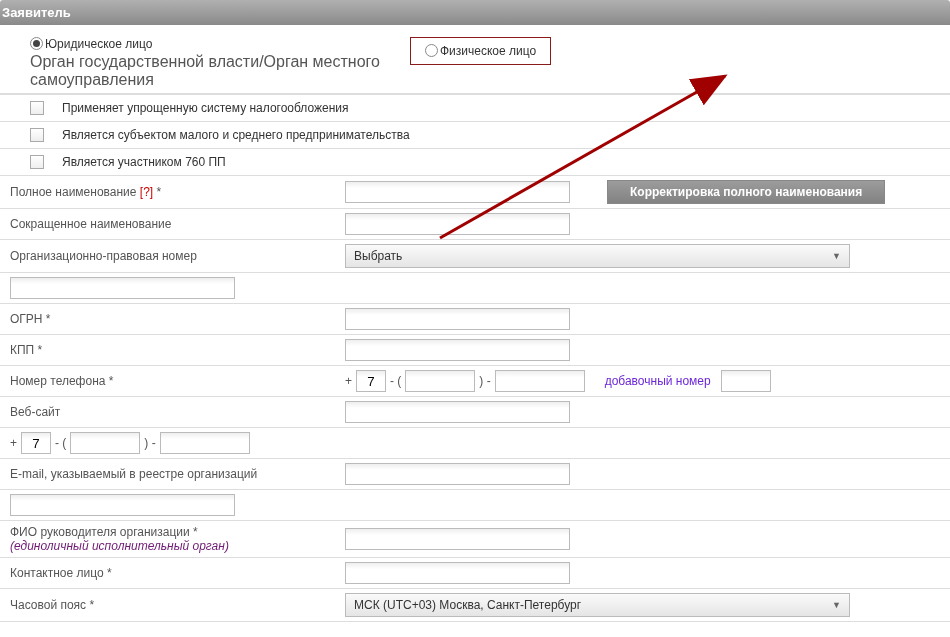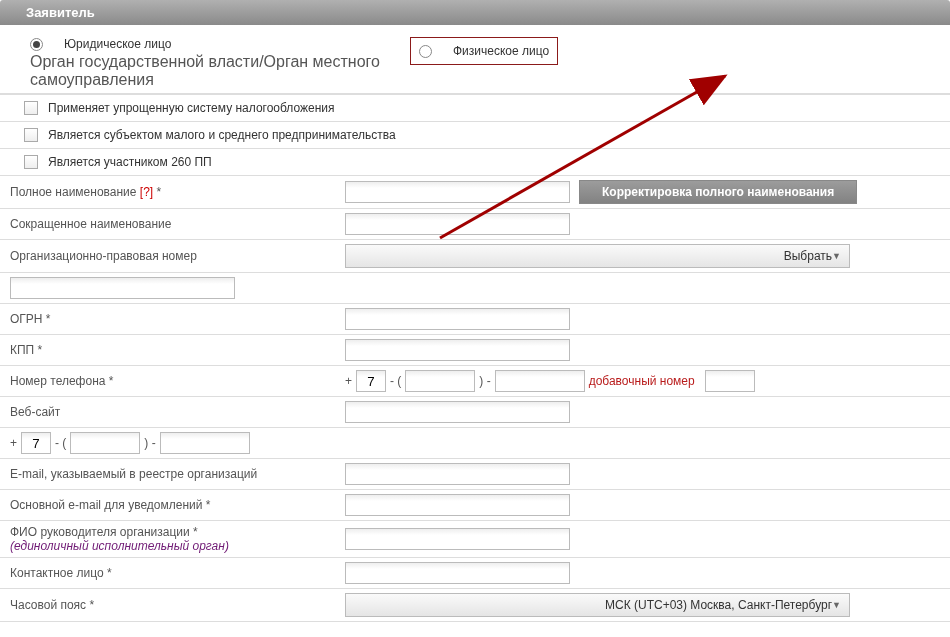--- a/index.html
+++ b/index.html
@@ -1,64 +1,64 @@
 <!DOCTYPE html>
 <html><head>
 <meta charset="utf-8">
 <style>
   * { box-sizing: border-box; margin: 0; padding: 0; }
   body { font-family: Arial, sans-serif; font-size: 12px; color: #333; background: #fff; width: 950px; }
   .header-bar {
     background: linear-gradient(to bottom, #b0b0b0, #8a8a8a);
-    color: #fff; font-weight: bold; padding: 5px 26px; font-size: 13px;
+    color: #fff; font-weight: bold; padding: 5px 2px; font-size: 13px;
     border-radius: 3px 3px 0 0;
   }
   .radios { display: flex; align-items: flex-start; padding: 12px 30px 4px 30px; }
   .radio-col1 { flex: 0 0 380px; }
   .radio-col2 { flex: 0 0 320px; display:flex; align-items:center; }
   .radio-col3 { flex: 0 0 auto; }
-  .radio-item { display: flex; align-items: center; gap: 21px; }
+  .radio-item { display: flex; gap: 2px; }
   .radio-circle {
     width: 13px; height: 13px; border: 1px solid #888; border-radius: 50%;
     display: inline-flex; align-items: center; justify-content: center; background: #fff;
     flex-shrink:0;
   }
   .radio-circle.selected::after { content:''; width:7px; height:7px; background:#444; border-radius:50%; }
   .radio-sub { color: #555; font-size: 16px; margin-top: 2px; }
-  .highlight-box { border: 1.5px solid #8b1a1a; padding: 6px 8px; display:inline-flex; align-items:center; gap:8px; }
+  .highlight-box { border: 1.5px solid #8b1a1a; padding: 6px 14px; display:inline-flex; align-items:center; gap:8px; }
   .section-border { border-bottom: 1px solid #ddd; }
   .section-border-top { border-top: 1px solid #ddd; }
-  .checkbox-row { display:flex; align-items:flex-end; gap:10px; padding:6px 24px; border-bottom:1px solid #ddd; }
+  .checkbox-row { display:flex; align-items:flex-end; gap:18px; padding:6px 30px; border-bottom:1px solid #ddd; }
   .checkbox {
     width:14px; height:14px; border:1px solid #aaa; background:linear-gradient(#fff,#eee); flex-shrink:0;
   }
   .form-row { display:flex; align-items:center; padding:4px 20px 4px 10px; border-bottom:1px solid #ddd; min-height:30px; }
   .form-label { flex: 0 0 335px; padding-left:0; color:#555; }
   .form-label .help { color:#c00; }
   .form-label .sub { font-style: italic; color:#701a75; display:block; }
   .form-field { flex: 1; display:flex; align-items:center; gap:4px; }
   input.text, .text-display {
     height:22px; border:1px solid #bbb; background:linear-gradient(#eee,#fff 30%); padding:0 4px;
   }
   .w-med { width: 225px; }
   .w-tiny { width: 30px; text-align:center; }
   .w-sm { width: 70px; }
   .w-smm { width: 90px; }
   .select {
     height:24px; border:1px solid #bbb; background:linear-gradient(#fafafa,#e5e5e5);
-    display:flex; align-items:center; justify-content:flex-end; padding:0 8px; width:505px; cursor:pointer;
+    display:flex; align-items:center; justify-content:space-between; padding:0 8px; width:505px; cursor:pointer;
   }
   .select .arrow { color:#666; font-size:9px; }
   .correct-btn {
     height:24px; border:1px solid #888; background:linear-gradient(#9c9c9c,#828282);
     color:#fff; font-weight:bold; padding:0 22px; cursor:pointer; font-size:12px;
-    margin-left: 5px;
+    margin-left: 33px;
   }
   .phone-gap { color:#555; }
-  .ext-label { margin-left: 0; color:#b91c1c; }
+  .ext-label { margin-left: 16px; color:#6d28d9; }
   .arrow-svg { position:absolute; pointer-events:none; }
   .container { position: relative; }
 </style>
 </head>
 <body>
 
 <div class="container">
 
 <div class="header-bar">
   <span>Заявитель</span>
@@ -85,21 +85,21 @@
 <div class="checkbox-row section-border-top">
   <span class="checkbox"></span>
   <span>Применяет упрощенную систему налогообложения</span>
 </div>
 <div class="checkbox-row">
   <span class="checkbox"></span>
   <span>Является субъектом малого и среднего предпринимательства</span>
 </div>
 <div class="checkbox-row">
   <span class="checkbox"></span>
-  <span>Является участником 260 ПП</span>
+  <span>Является участником 760 ПП</span>
 </div>
 
 <div class="form-row">
   <div class="form-label">
     <span>Полное наименование </span><span class="help">[?]</span><span> *</span>
   </div>
   <div class="form-field">
     <input class="text w-med" style="">
     <button class="correct-btn">Корректировка полного наименования</button>
   </div>
@@ -175,21 +175,20 @@
 </div>
 
 <div class="form-row">
   <div class="form-label"><span>E-mail, указываемый в реестре организаций</span></div>
   <div class="form-field">
         <input class="text w-med" style="">
       </div>
 </div>
 
 <div class="form-row">
-  <div class="form-label"><span>Основной e-mail для уведомлений *</span></div>
   <div class="form-field">
         <input class="text w-med" style="">
       </div>
 </div>
 
 <div class="form-row">
   <div class="form-label">
     <span>ФИО руководителя организации *</span>
     <span class="sub">(единоличный исполнительный орган)</span>
   </div>

